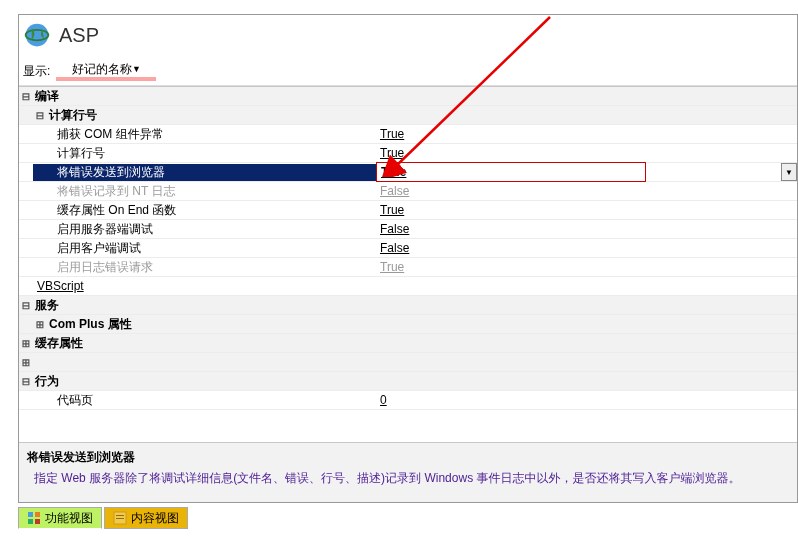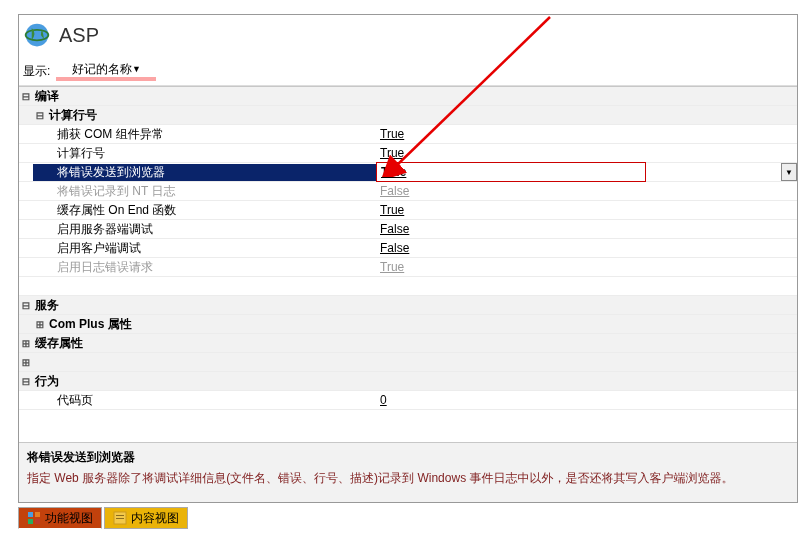--- a/index.html
+++ b/index.html
@@ -22,24 +22,24 @@
 .row.cat .label { flex: 0 0 730px; }
 .row .value { flex: 1; padding-left: 4px; white-space: nowrap; overflow: hidden; text-decoration: underline; }
 .row .value.bold { font-weight: bold; }
 .row.selected { position: relative; }
 .row.selected .label { background: #0a246a; color: #fff; }
 .row.selected .value-cell { border: 1px solid #c00; display: flex; align-items: center; position: absolute; left: 357px; top: -1px; height: 20px; width: 270px; }
 .row.selected .dropdown-btn { position: absolute; right: 0; top: 0; width: 16px; height: 18px; border: 1px solid #888; background: #eee; display: flex; align-items: center; justify-content: center; font-size: 8px; cursor: pointer; }
 .row.disabled { color: #9a9a9a; }
 .desc { position: absolute; left: 0; bottom: 0; right: 0; height: 60px; border-top: 1px solid #c7c7c7; background: #f2f2f2; padding: 6px 8px; }
 .desc .dtitle { font-weight: bold; margin-bottom: 4px; }
-.desc .dtext { color: #7f1d1d; }
+.desc .dtext { color: #4c1d95; margin-left: 7px; }
 .tabs { position: absolute; left: 18px; bottom: 10px; display: flex; gap: 2px; }
 .tab { display: flex; align-items: center; height: 22px; padding: 0 8px; border: 1px solid #aaa; background: #eab308; cursor: pointer; }
-.tab.active { background: #c2410c; border-bottom-color: #fff; font-family: Liberation Mono, monospace; }
+.tab.active { background: #bef264; border-bottom-color: #fff; font-family: Liberation Mono, monospace; }
 .tab .ticon { width: 14px; height: 14px; margin-right: 4px; }
 .arrow-annotation { position: absolute; pointer-events: none; }
 </style>
 </head>
 <body>
 
 <div class="panel">
   <div class="header">
     <svg class="icon" viewBox="0 0 32 32">
         <circle cx="16" cy="16" r="13" fill="#4a9de0"></circle>
@@ -106,20 +106,21 @@
         <span class="label">启用客户端调试</span>
       <span class="value">False</span>
     </div>
     <div class="row sub disabled">
       <span class="indent"></span>
         <span class="label">启用日志错误请求</span>
       <span class="value">True</span>
     </div>
     <div class="row sub">
       <span class="indent"></span>
+      <span class="value">VBScript</span>
     </div>
     <div class="row cat">
       <span class="expander">⊟</span>
       <span class="label">服务</span>
     </div>
     <div class="row cat">
       <span class="indent"></span>
         <span class="expander">⊞</span>
       <span class="label">Com Plus 属性</span>
     </div>

